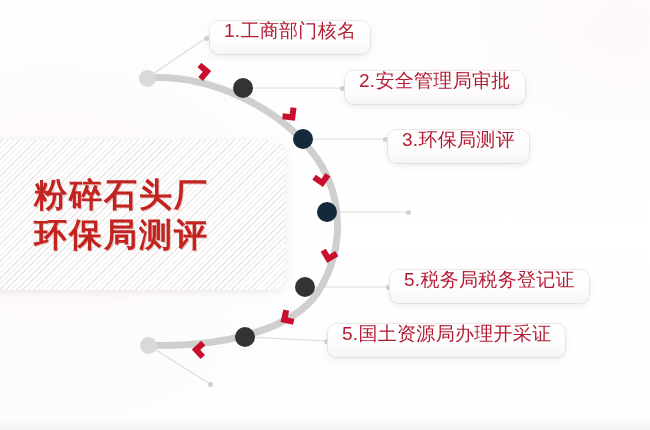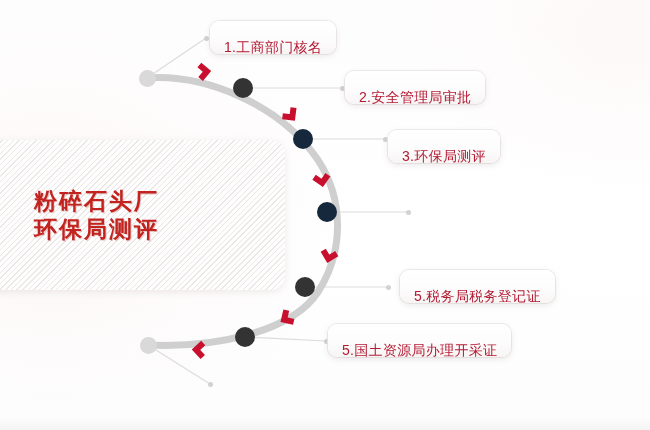--- a/index.html
+++ b/index.html
@@ -53,40 +53,40 @@
         rgba(226,221,219,0.55) 4px);
     box-shadow: 0 2px 7px rgba(120,100,100,0.13);
     display: flex;
     flex-direction: column;
     justify-content: center;
     padding-left: 42px;
   }
 
   .title-line {
     color: #c2231f;
-    font-size: 23px;
+    font-size: 33px;
     font-weight: bold;
     line-height: 1.22;
     letter-spacing: 2px;
     text-shadow: 1px 1px 0 rgba(150,25,25,0.22);
     white-space: nowrap;
   }
 
   
   .step-box {
     position: absolute;
     background: linear-gradient(180deg, #ffffff 0%, #fdfcfc 60%, #f7f4f4 100%);
     border-radius: 9px;
     box-shadow: 0 2px 6px rgba(130,110,110,0.16), 0 0 0 1px rgba(240,235,235,0.9);
     color: #b31b33;
-    font-size: 14px;
+    font-size: 19px;
     line-height: 1;
     white-space: nowrap;
     display: flex;
-    align-items: flex-end;
+    align-items: flex-start;
     padding: 0 14px;
     height: 33px;
     letter-spacing: 0.3px;
   }
 
   
   .node {
     position: absolute;
     border-radius: 50%;
   }
@@ -158,21 +158,21 @@
 
   <div class="step-box" style="left:345px; top:71px;">
     <span>2.安全管理局审批</span>
   </div>
 
   <div class="step-box" style="left:388px; top:130px;">
     <span>3.环保局测评</span>
   </div>
 
 
-  <div class="step-box" style="left:400px; top:270px;">
+  <div class="step-box" style="left:390px; top:270px;">
     <span>5.税务局税务登记证</span>
   </div>
 
   <div class="step-box" style="left:328px; top:324px;">
     <span>5.国土资源局办理开采证</span>
   </div>
 
 
 </div>
 

